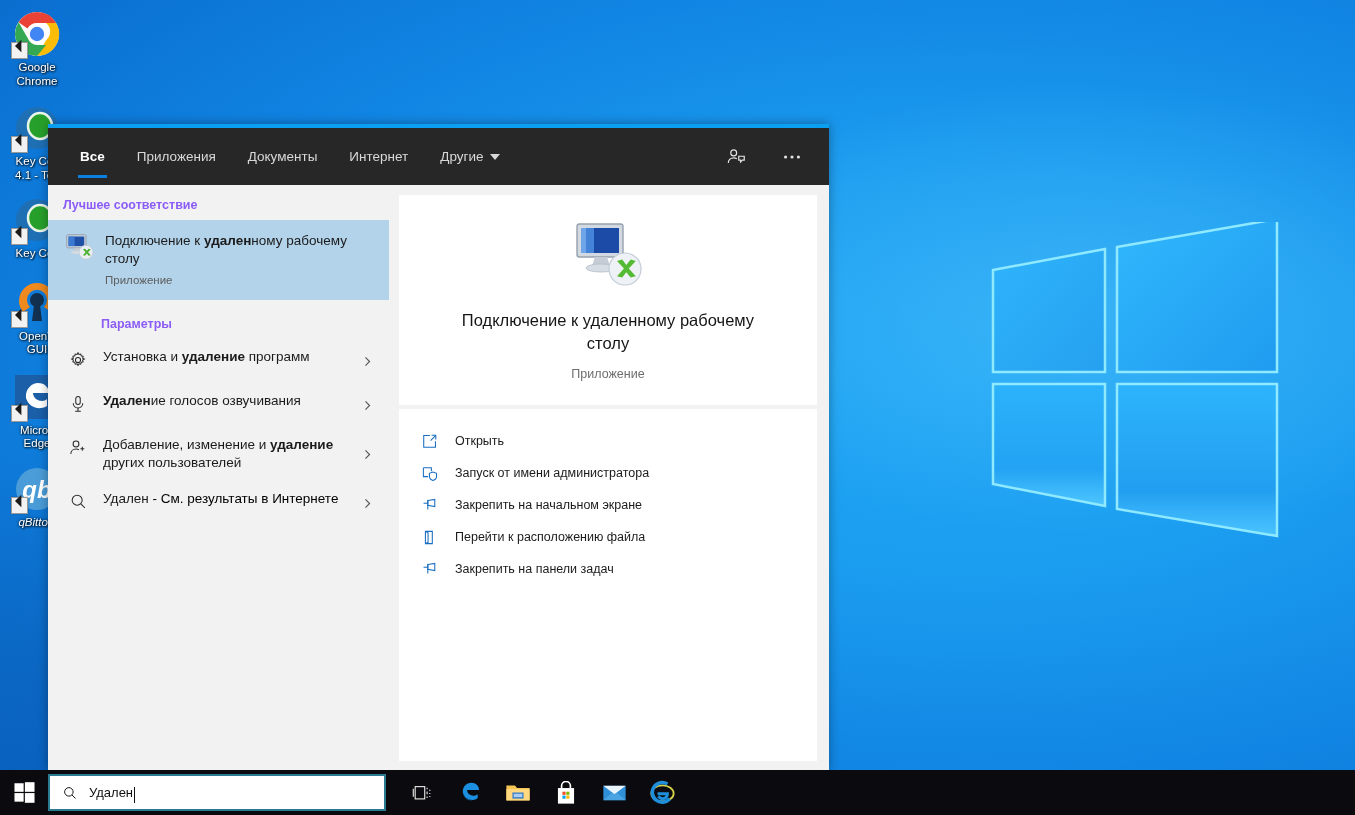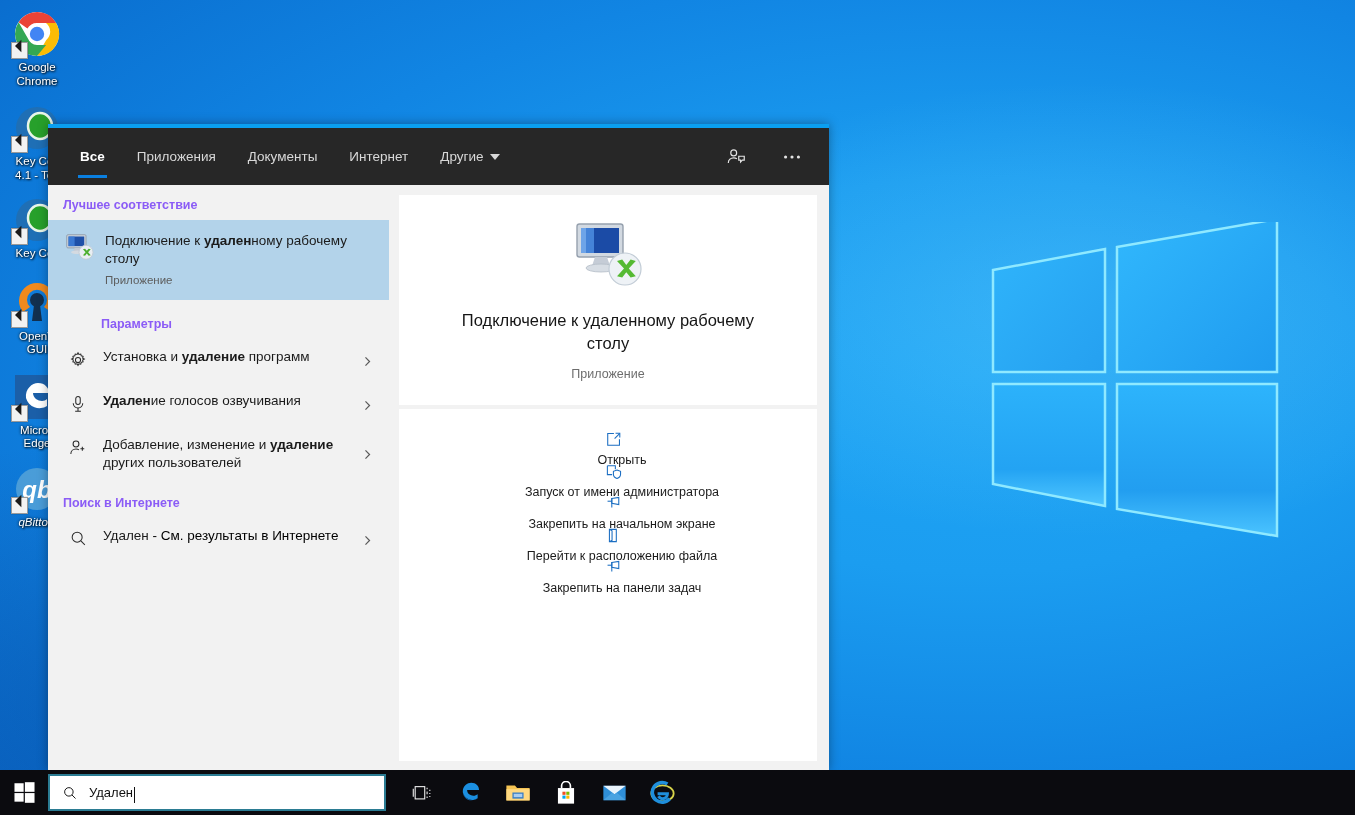--- a/index.html
+++ b/index.html
@@ -217,21 +217,20 @@
     margin-top: 4px;
     flex: 1 1 auto;
     padding: 16px 0 0 0;
     min-height: 0;
   }
   .action-row {
     display: flex; align-items: center;
     height: 32px;
     padding-left: 22px;
     cursor: pointer;
-    flex-direction: column;
   }
   .action-ico {
     width: 28px; flex: 0 0 28px;
     display: flex; align-items: center; justify-content: flex-start;
     color: #1b6ec2;
   }
   .action-label {
     font-size: 12.5px;
     color: #1b1b1b;
     padding-left: 6px;
@@ -508,21 +507,20 @@
           <div class="res-text">
             <div class="res-title"><span>Добавление, изменение и </span><b>удаление</b><span> других пользователей</span></div>
           </div>
           <div class="chev">
             <svg width="13" height="13" viewBox="0 0 16 16" fill="none" stroke="#5a5a5a" stroke-width="1.5">
                 <path d="M5.5 3l5 5-5 5"></path>
               </svg>
           </div>
         </div>
 
-        <div class="group-title" style="padding-top:15px;">Поиск в Интернете</div>
 
         <div class="res-row">
           <div class="res-ico small">
             <svg width="19" height="19" viewBox="0 0 24 24" fill="none" stroke="#2b2b2b" stroke-width="1.3">
               <circle cx="10.3" cy="10.3" r="6.3"></circle>
                 <path d="M15 15l5 5"></path>
             </svg>
           </div>
           <div class="res-text">
             <div class="res-title"><span>Удален</span><span class="res-hint"> - См. результаты в Интернете</span></div>

